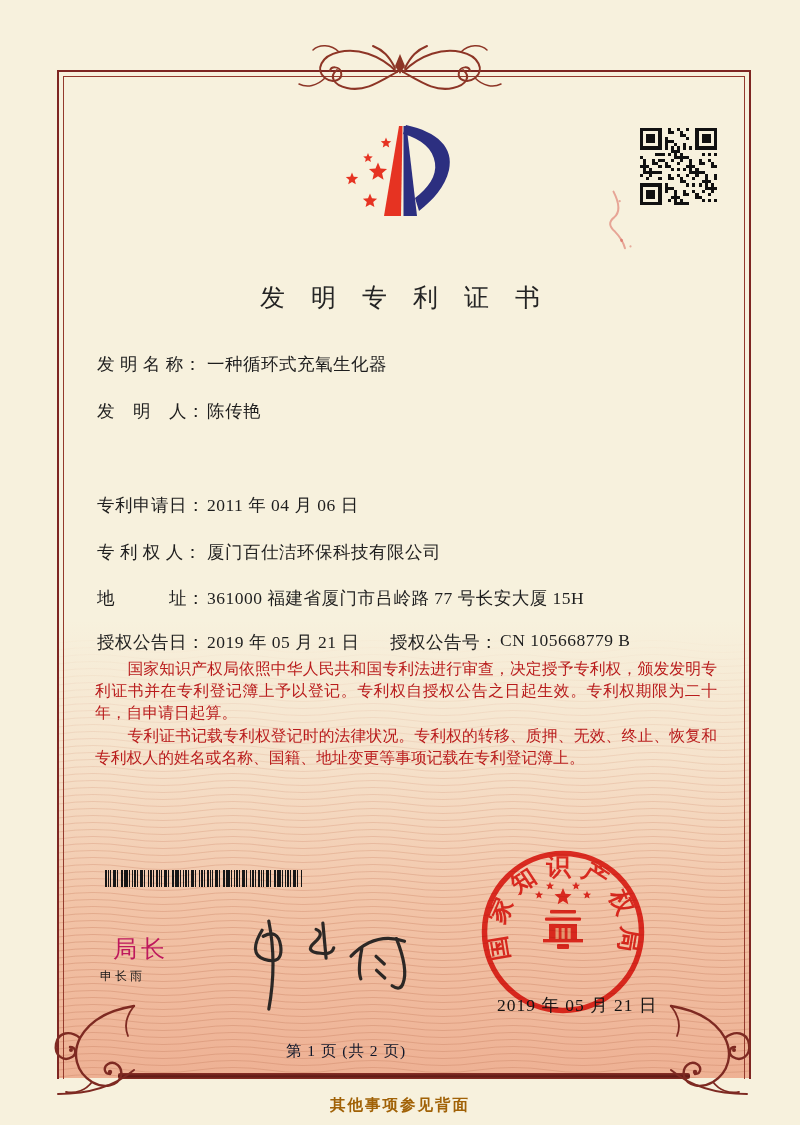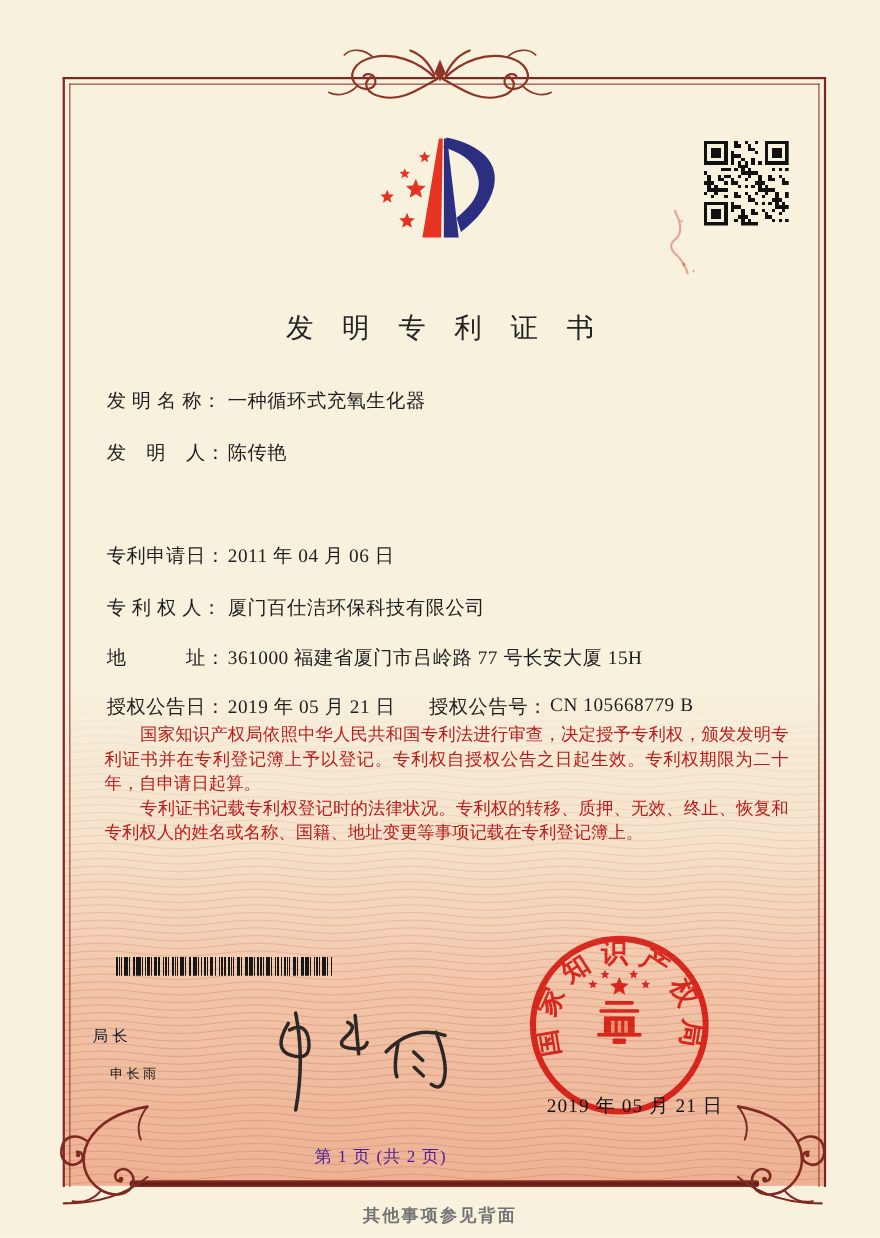--- a/index.html
+++ b/index.html
@@ -68,29 +68,29 @@
   .fvalue2{position:absolute;left:403px;letter-spacing:.5px;white-space:nowrap;}
 
   .body-text{
     position:absolute;left:95px;top:658px;width:622px;z-index:5;
     font-size:15.8px;line-height:22.2px;text-align:justify;color:#b91c1c;
   }
   .body-text p{margin:0;text-indent:2.05em;}
 
   .barcode{position:absolute;left:105px;top:870px;z-index:5;}
 
-  .sign-role{position:absolute;left:84px;top:933px;font-size:14px;letter-spacing:4px;color:#0f172a;z-index:5;}
+  .sign-role{position:absolute;left:113px;top:933px;font-size:24px;letter-spacing:4px;color:#be185d;z-index:5;}
   .sign-name{position:absolute;left:100px;top:968px;font-size:12px;letter-spacing:3px;color:#161616;z-index:5;}
   .signature{position:absolute;left:225px;top:898px;z-index:6;transform:rotate(-2deg);}
 
   .seal{position:absolute;left:477px;top:846px;z-index:6;mix-blend-mode:multiply;}
   .seal-date{position:absolute;left:497px;top:993px;font-size:17.5px;letter-spacing:1px;color:#141414;z-index:7;white-space:nowrap;}
 
-  .page-info{position:absolute;left:0;top:1041px;width:692px;text-align:center;font-size:15.5px;color:#4c1d95;z-index:5;letter-spacing:1px;}
-  .back-note{position:absolute;left:0;top:1095px;width:800px;text-align:center;font-size:15.5px;color:#737373;z-index:5;letter-spacing:2px;font-weight:600;}
+  .page-info{position:absolute;left:0;top:1041px;width:692px;text-align:center;font-size:15.5px;color:#0f172a;z-index:5;letter-spacing:1px;}
+  .back-note{position:absolute;left:0;top:1095px;width:800px;text-align:center;font-size:15.5px;color:#a16207;z-index:5;letter-spacing:2px;font-weight:600;}
 </style>
 </head>
 <body>
 
 <div class="page">
 
   <div class="pink-zone"></div>
   <svg class="waves" id="waves-svg" width="692" height="438">
       <path d="M0,3 q35,-5 70,0 t70,0 t70,0 t70,0 t70,0 t70,0 t70,0 t70,0 t70,0 t70,0" fill="none" stroke="#d08a6c" stroke-width="0.9" opacity="0.03"></path>
       <path d="M0,10 q35,-5 70,0 t70,0 t70,0 t70,0 t70,0 t70,0 t70,0 t70,0 t70,0 t70,0" fill="none" stroke="#d08a6c" stroke-width="0.9" opacity="0.04"></path>

